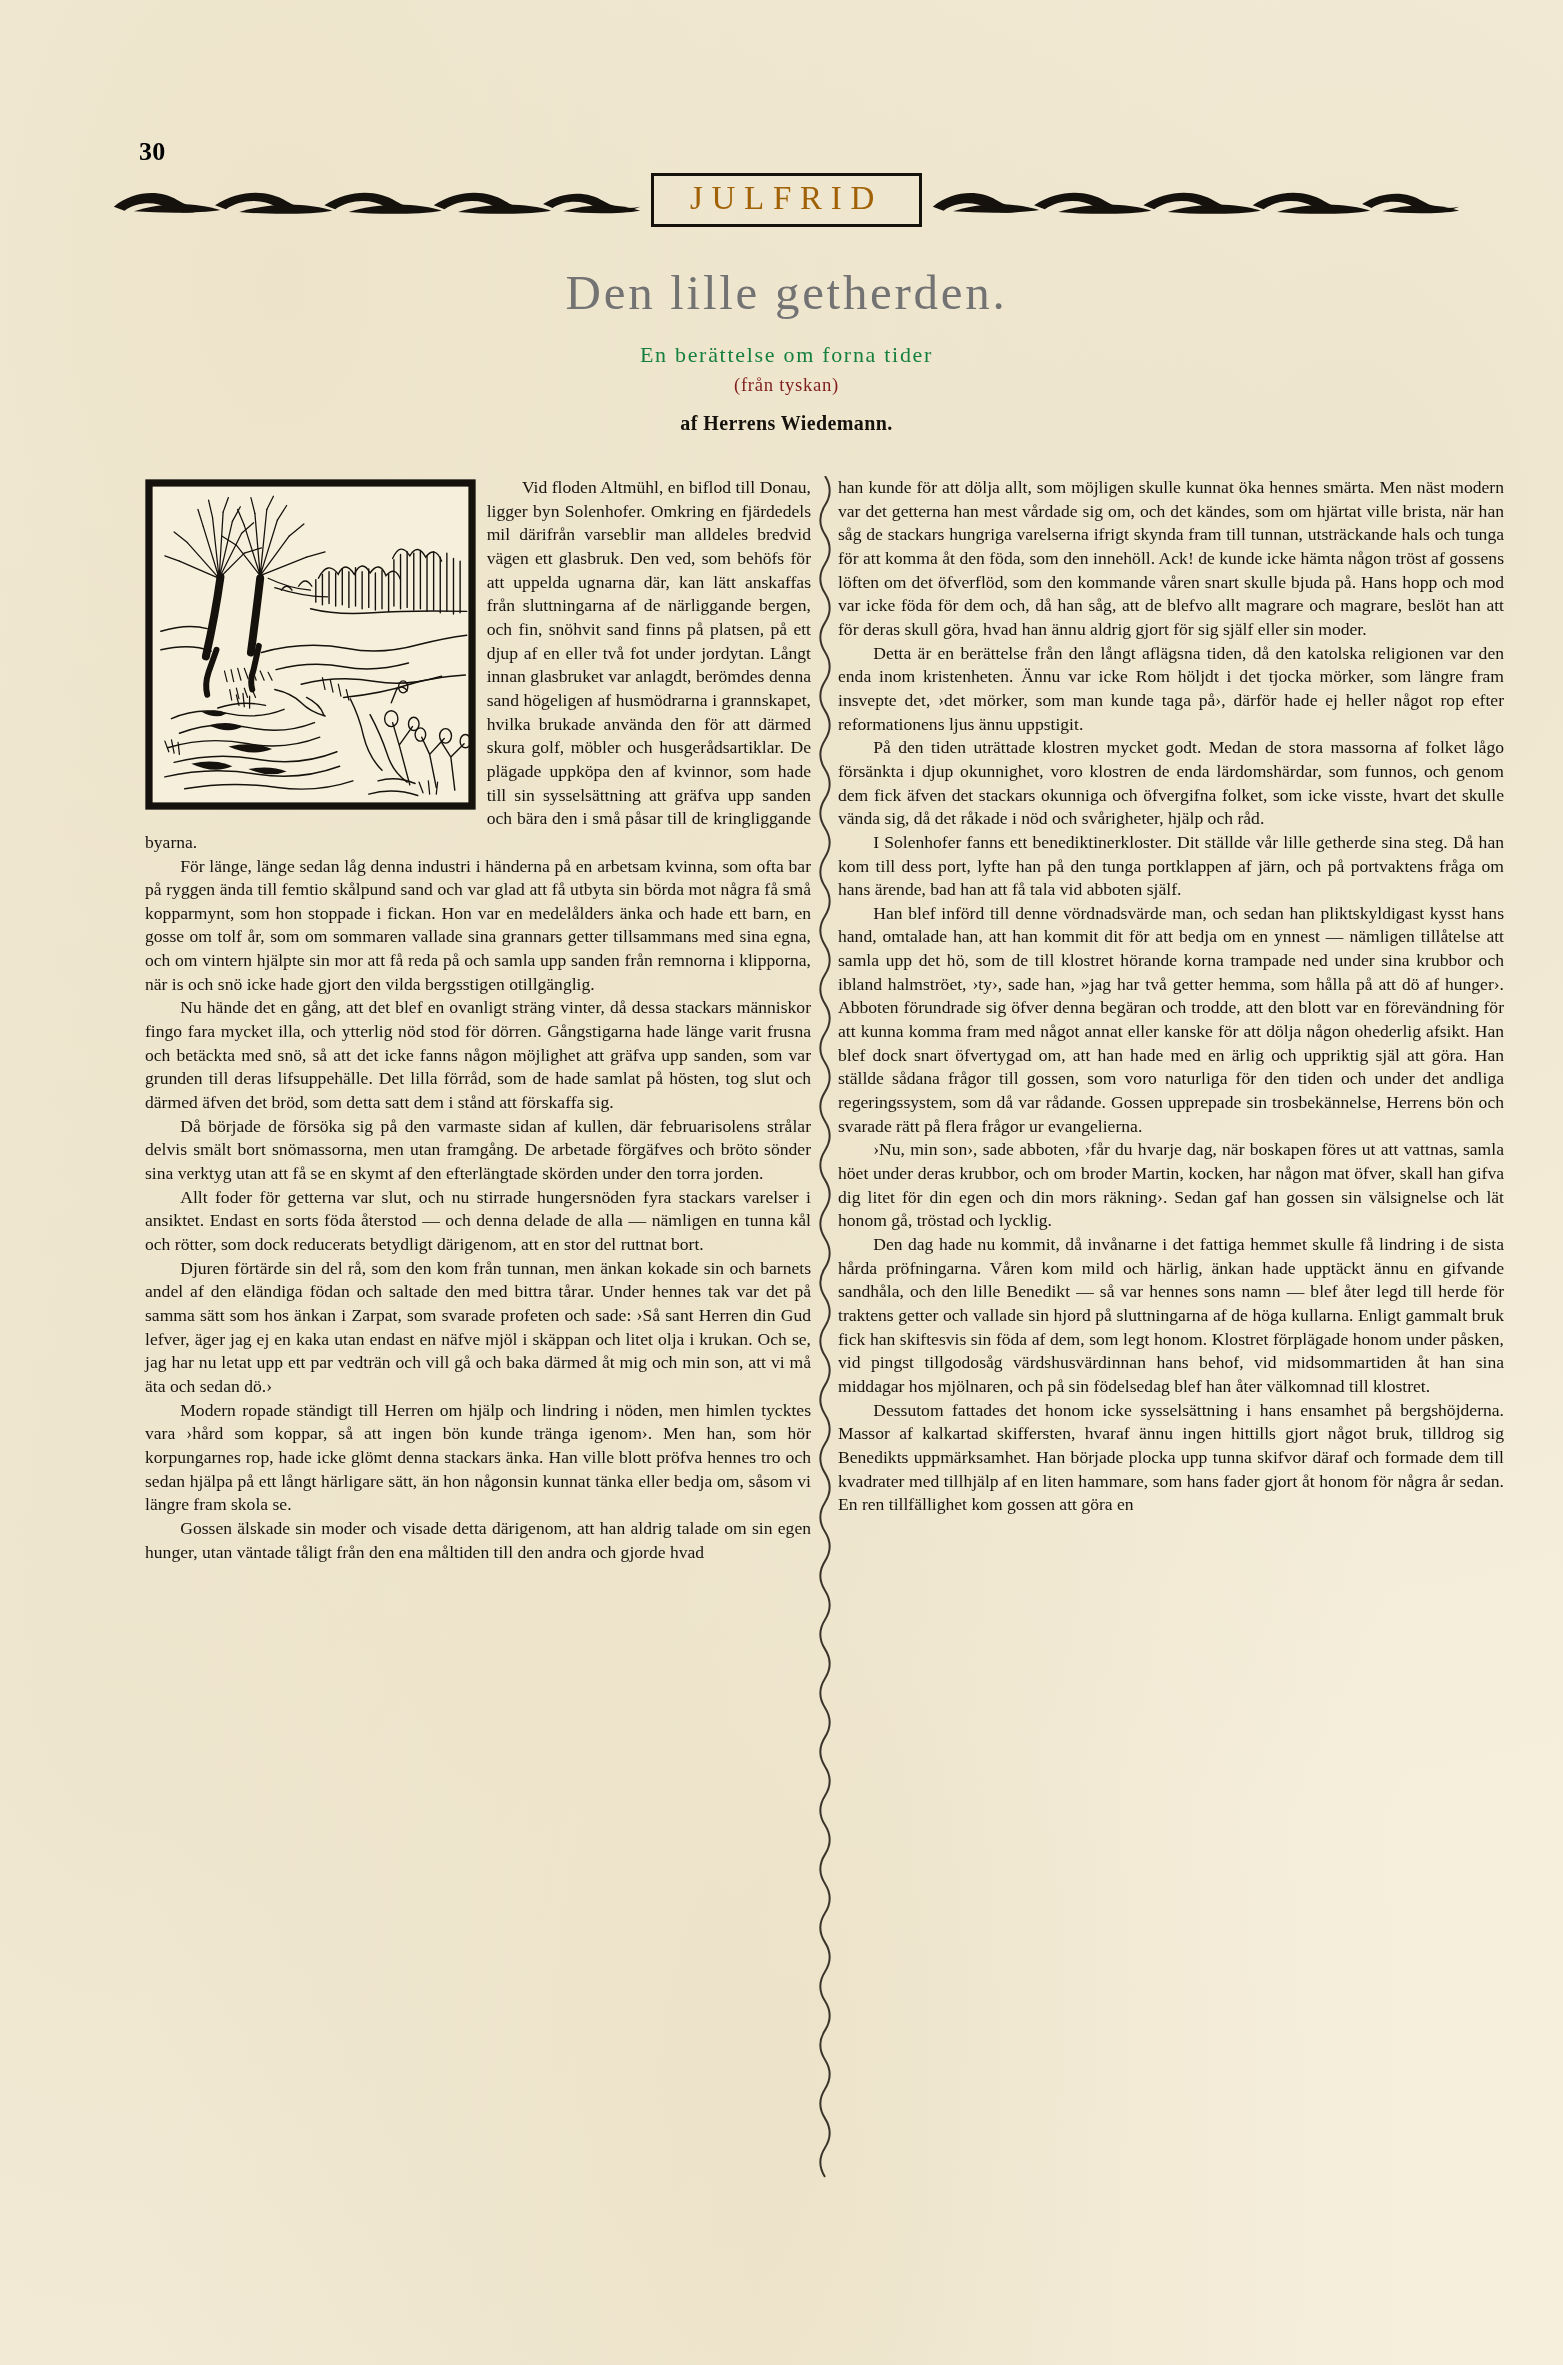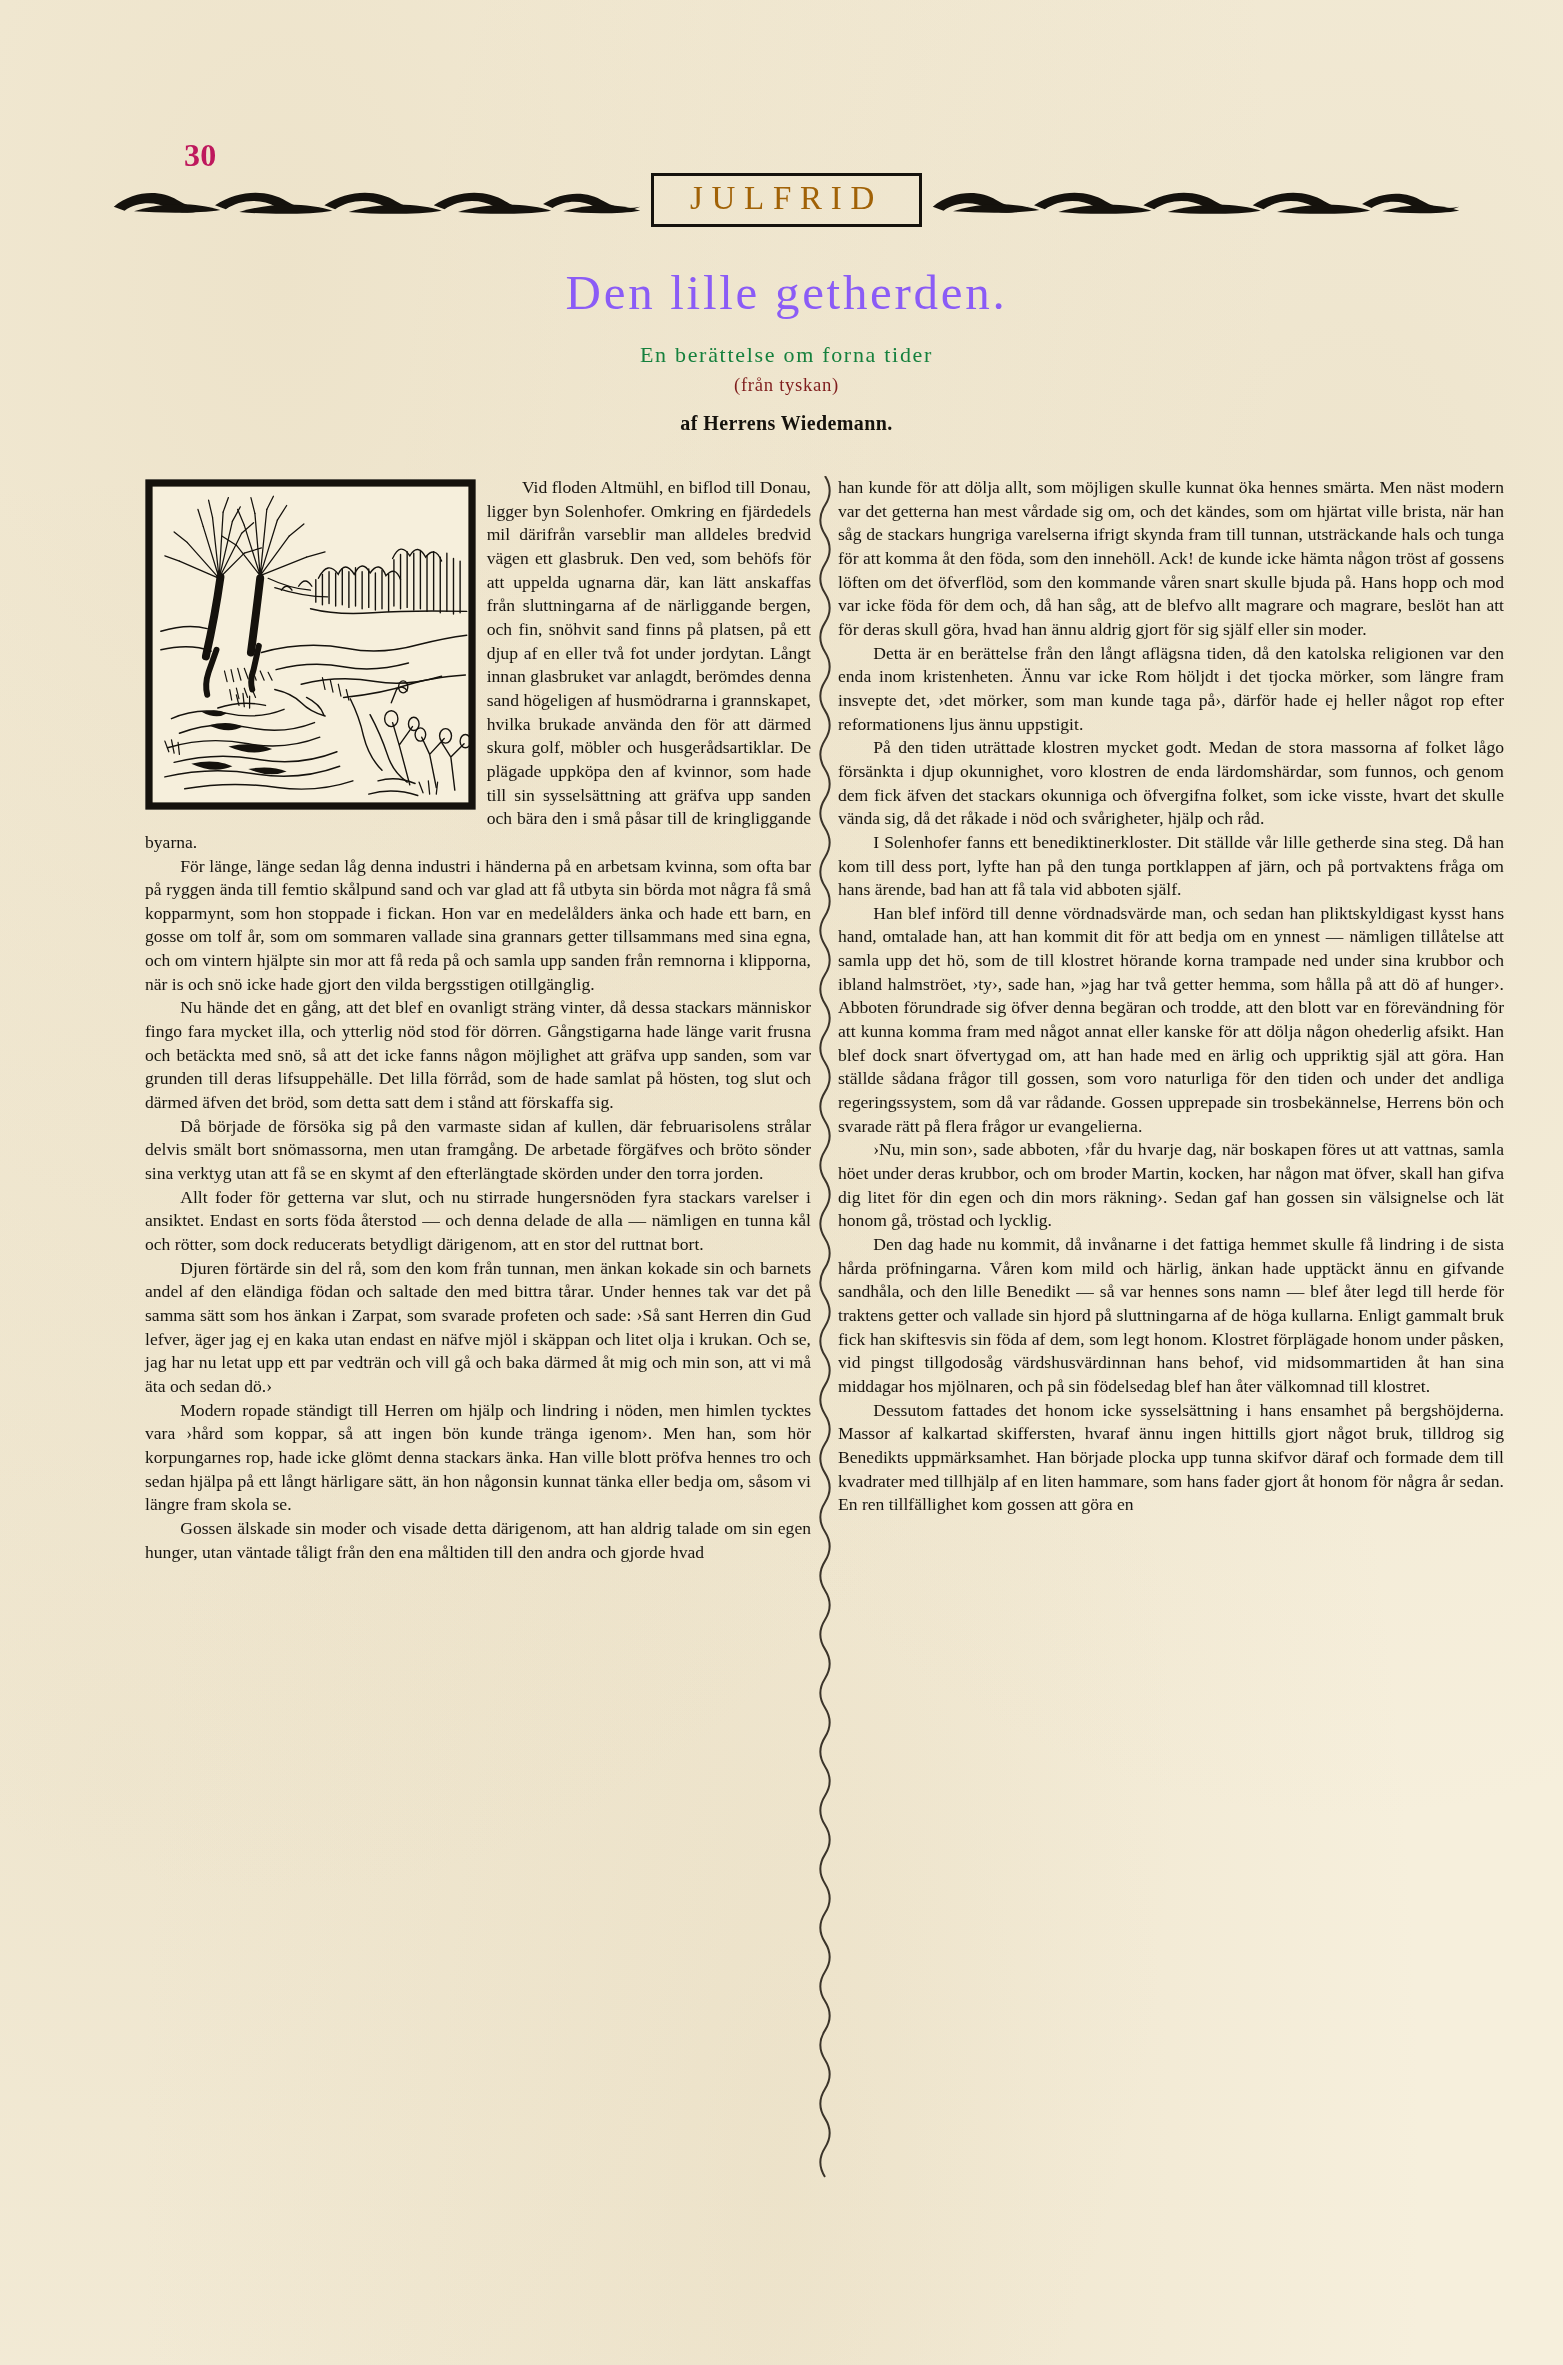--- a/index.html
+++ b/index.html
@@ -22,24 +22,23 @@
       radial-gradient(ellipse at 8% 75%, rgba(205,186,144,.18), transparent 52%);
     pointer-events:none;
   }
   .page{
     position:absolute;
     left:0; top:0; right:0; bottom:0;
   }
   
   .folio{
     position:absolute; left:139px; top:137px;
-    font-size:32px; font-weight:700; letter-spacing:0.3px;
-    color:#be185d;
+    font-size:26px; font-weight:700; letter-spacing:0.3px;
+    color:#000000;
     font-family:"Liberation Serif","DejaVu Serif",serif;
-    margin-left:45px;
   }
   .headband{
     position:absolute; left:107px; top:168px; width:1359px; height:64px;
     display:flex; align-items:center; justify-content:center;
   }
   .flourish{ flex:1 1 auto; height:40px; }
   .flourish svg{ width:100%; height:100%; display:block; }
   .masthead{
     flex:0 0 auto;
     border:3.3px solid #15120d;
@@ -50,21 +49,21 @@
   .masthead-text{
     font-size:33px; letter-spacing:8.7px; font-weight:400;
     color:#a16207; line-height:1;
     font-family:"Liberation Serif","DejaVu Serif",serif;
     white-space:nowrap;
   }
   
   .titleblock{ position:absolute; left:107px; top:267px; width:1359px; text-align:center; }
   .article-title{
     font-size:49px; font-weight:400; letter-spacing:2.7px;
-    color:#8b5cf6; line-height:1.06; margin:0 0 22.7px 0;
+    color:#737373; line-height:1.06; margin:0 0 22.7px 0;
     font-family:"Liberation Serif","DejaVu Serif",serif;
   }
   .subtitle{ font-size:22px; letter-spacing:1.7px; margin-bottom:6px; color:#15803d; }
   .source{ font-size:18.7px; letter-spacing:0.7px; margin-bottom:16px; color:#7f1d1d; }
   .byline{ font-size:20px; font-weight:700; letter-spacing:0.4px; color:#15120d; }
   
   .columns{
     position:absolute; left:145px; top:476px;
     width:1359px; height:1733px;
   }

